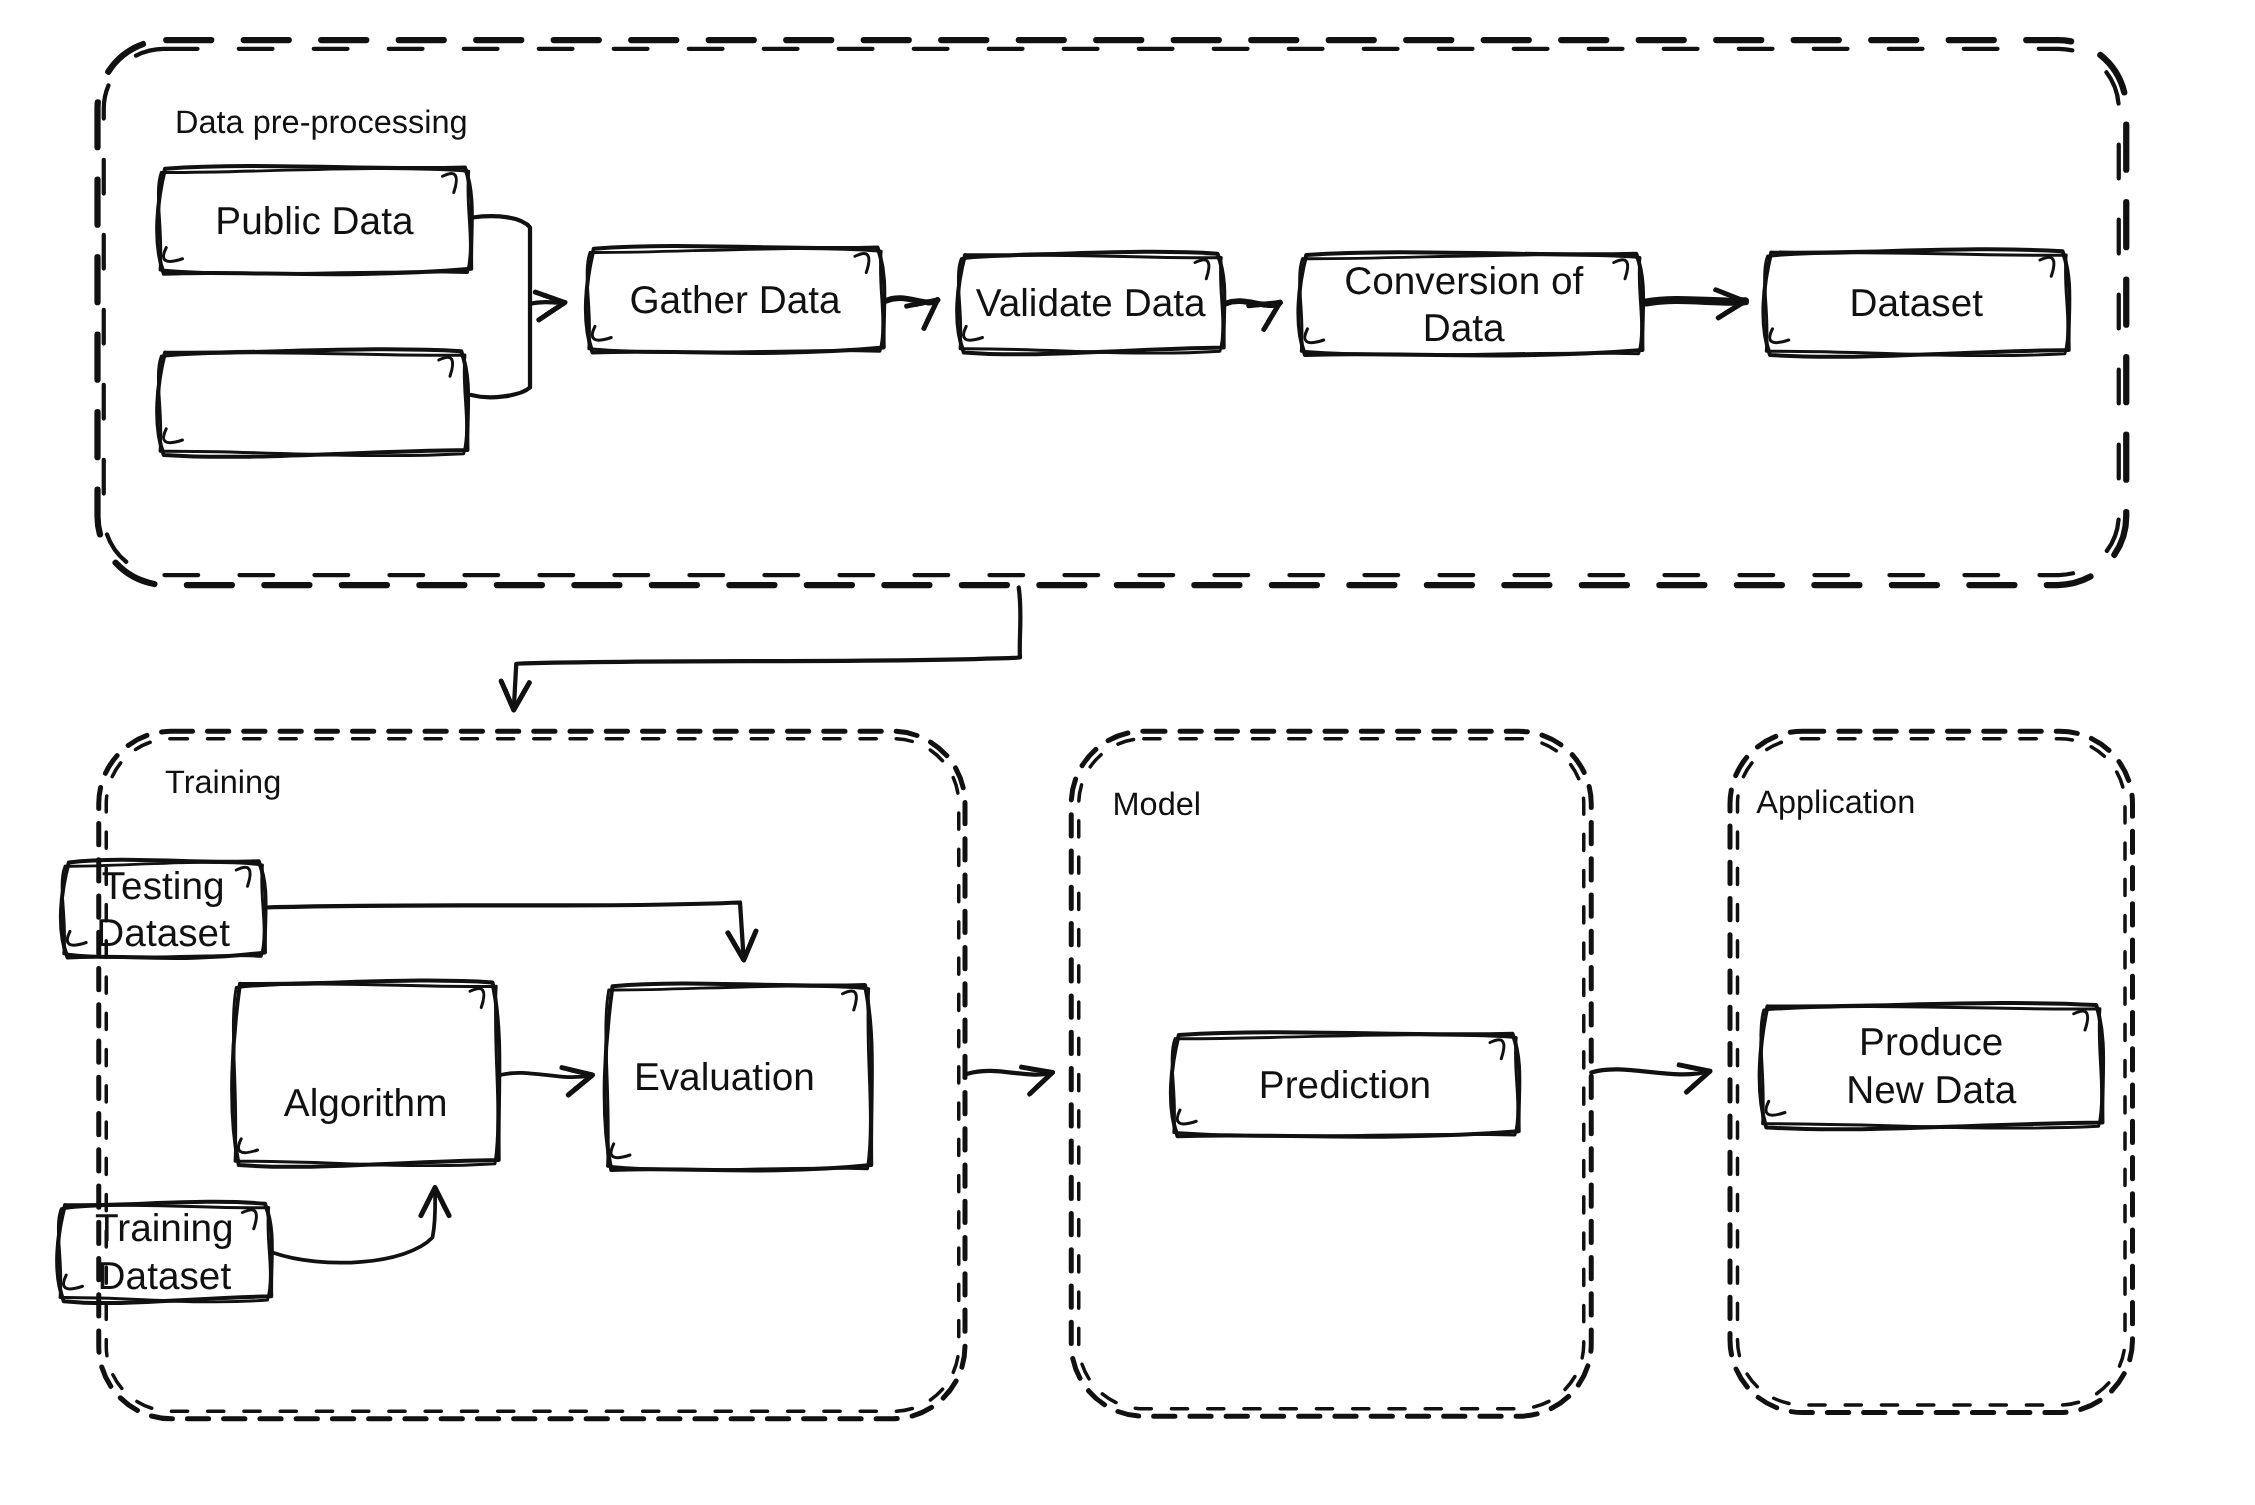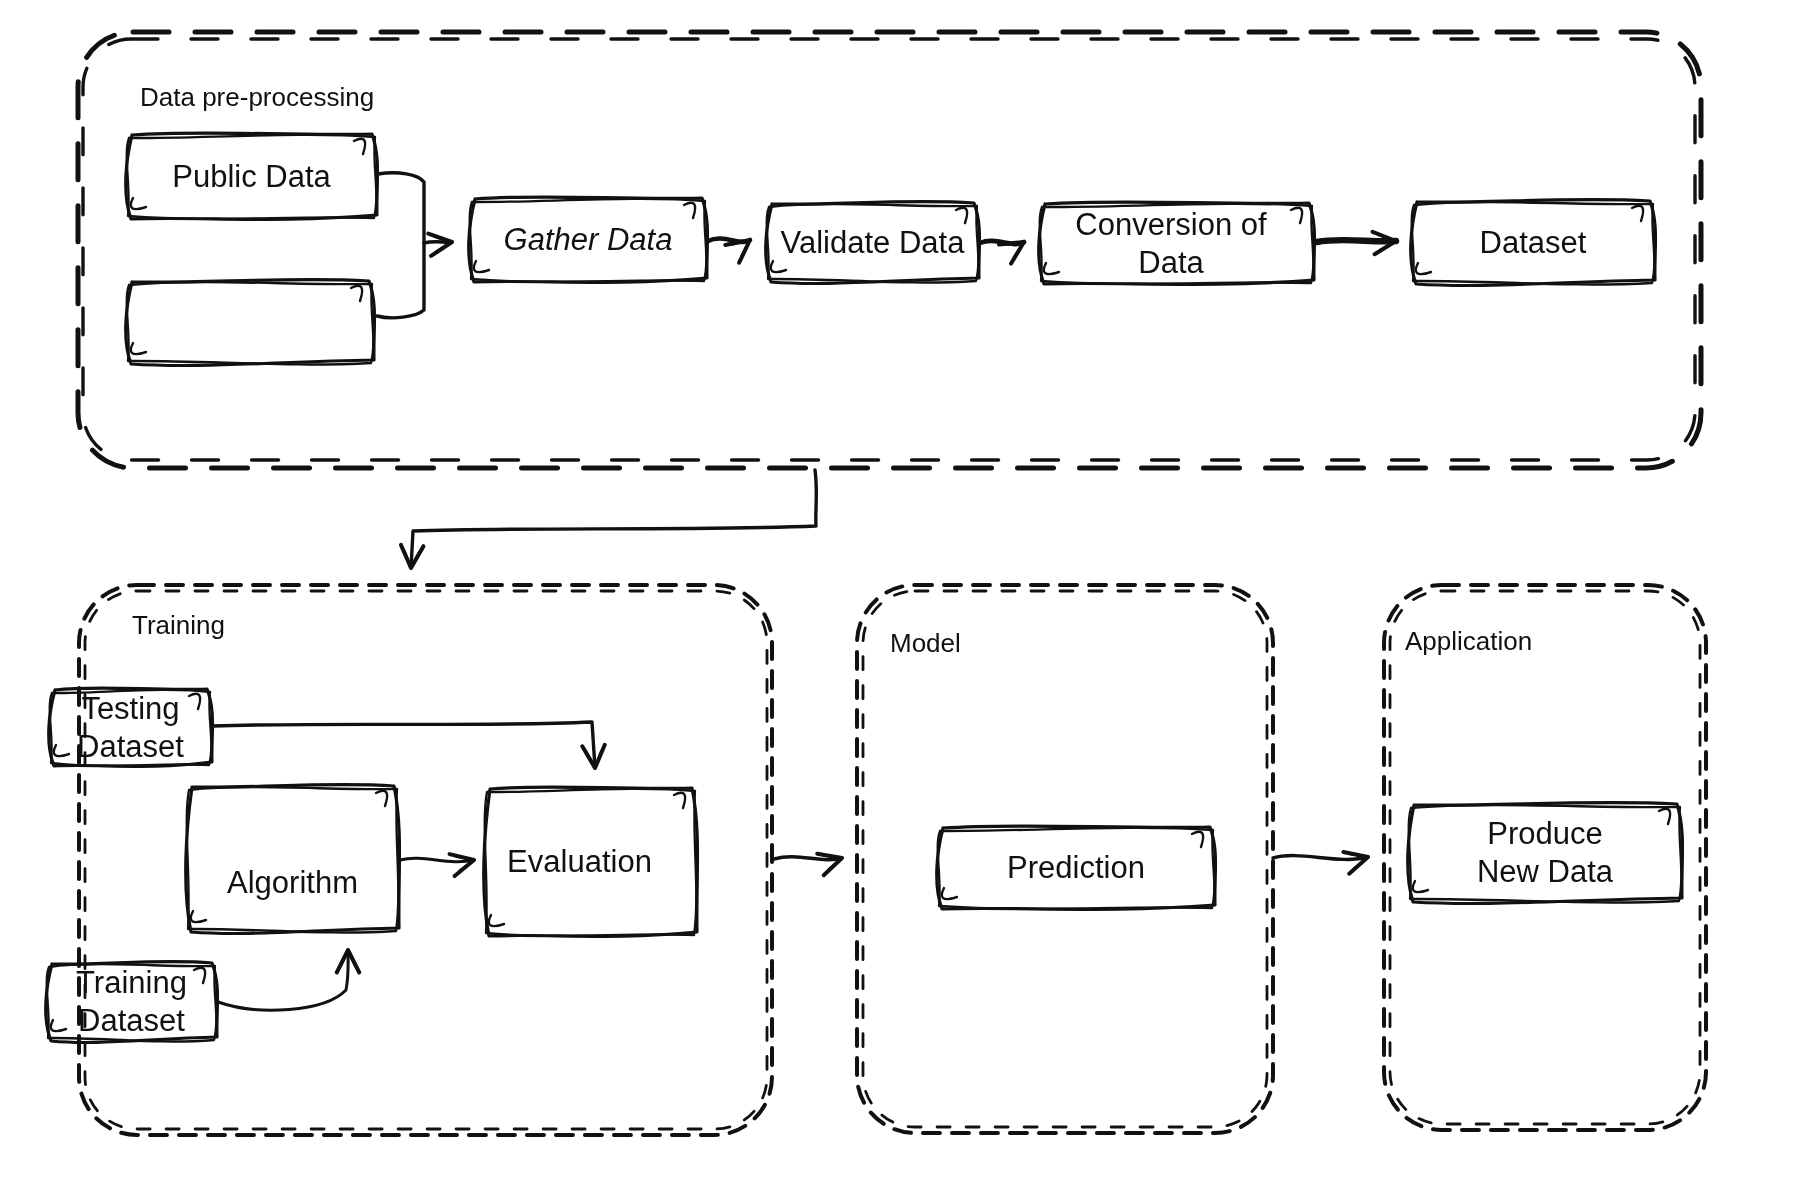--- a/index.html
+++ b/index.html
@@ -190,21 +190,21 @@
       <path d="M1273,858 C1300,850 1338,865 1368,857" marker-end="url(#ah)"></path>
     </g>
   </svg>
 
   <div class="ctr-lbl" style="left:140px; top:82px;">Data pre-processing</div>
   <div class="ctr-lbl" style="left:132px; top:610px;">Training</div>
   <div class="ctr-lbl" style="left:890px; top:628px;">Model</div>
   <div class="ctr-lbl" style="left:1405px; top:626px;text-align:right;">Application</div>
 
   <div class="lbl" style="left:125px; top:133px; width:253px; height:87px;">Public Data</div>
-  <div class="lbl" style="left:468px; top:197px; width:240px; height:86px;font-style:italic;">Gather Data</div>
+  <div class="lbl" style="left:468px; top:197px; width:240px; height:86px;">Gather Data</div>
   <div class="lbl" style="left:765px; top:202px; width:215px; height:81px;border-radius:32px;">Validate Data</div>
   <div class="lbl two" style="left:1038px; top:202px; width:242px; height:83px;padding-left:12px;">
     <span>Conversion of</span>
     <span>Data</span>
   </div>
   <div class="lbl" style="left:1410px; top:200px; width:246px; height:85px;">Dataset</div>
   <div class="lbl two" style="left:48px; top:688px; width:165px; height:79px;">
     <span>Testing</span>
     <span>Dataset</span>
   </div>

